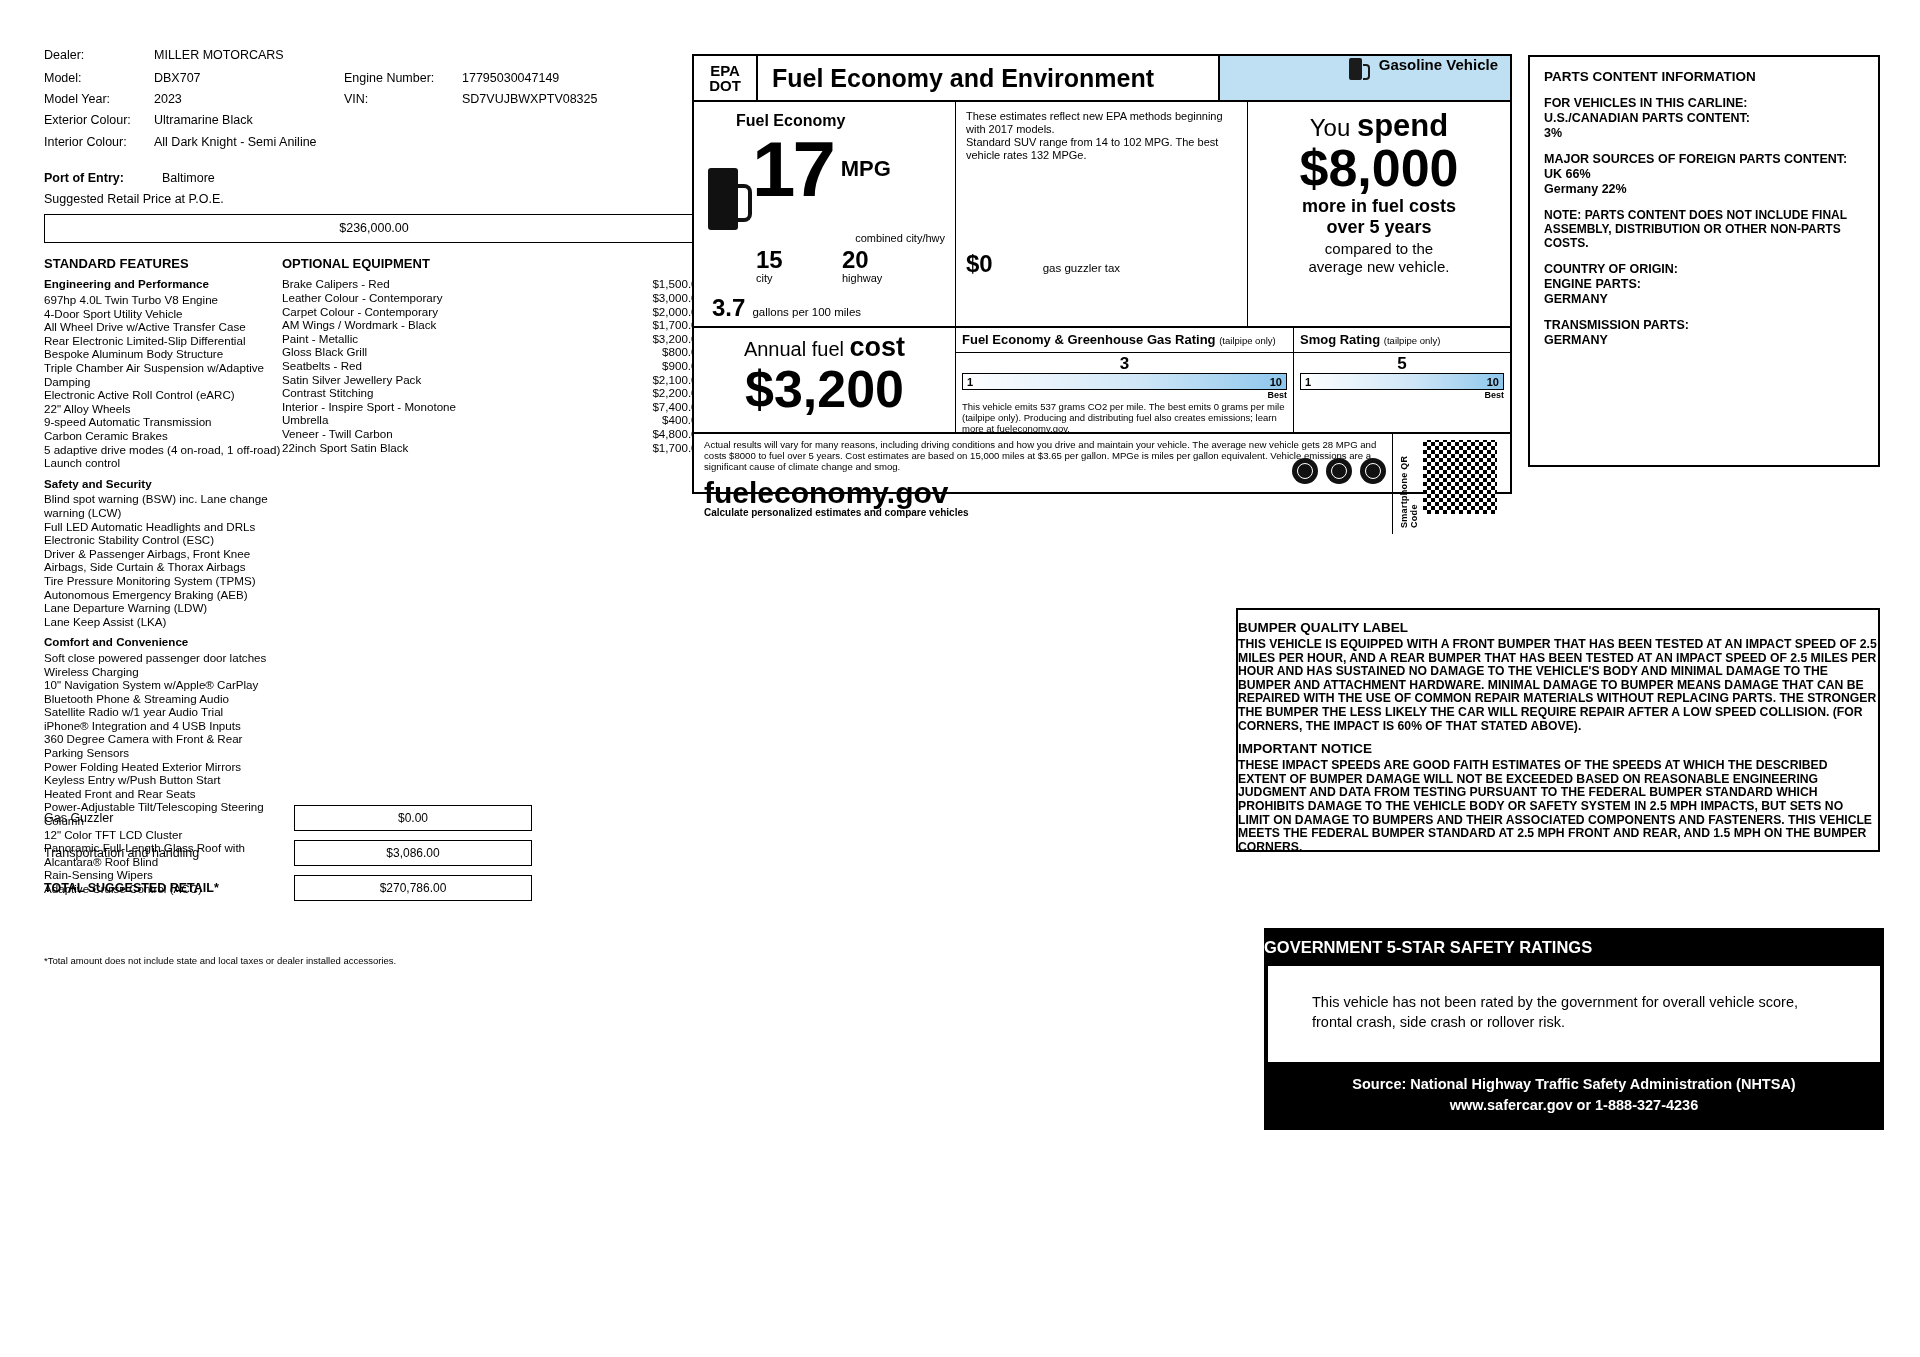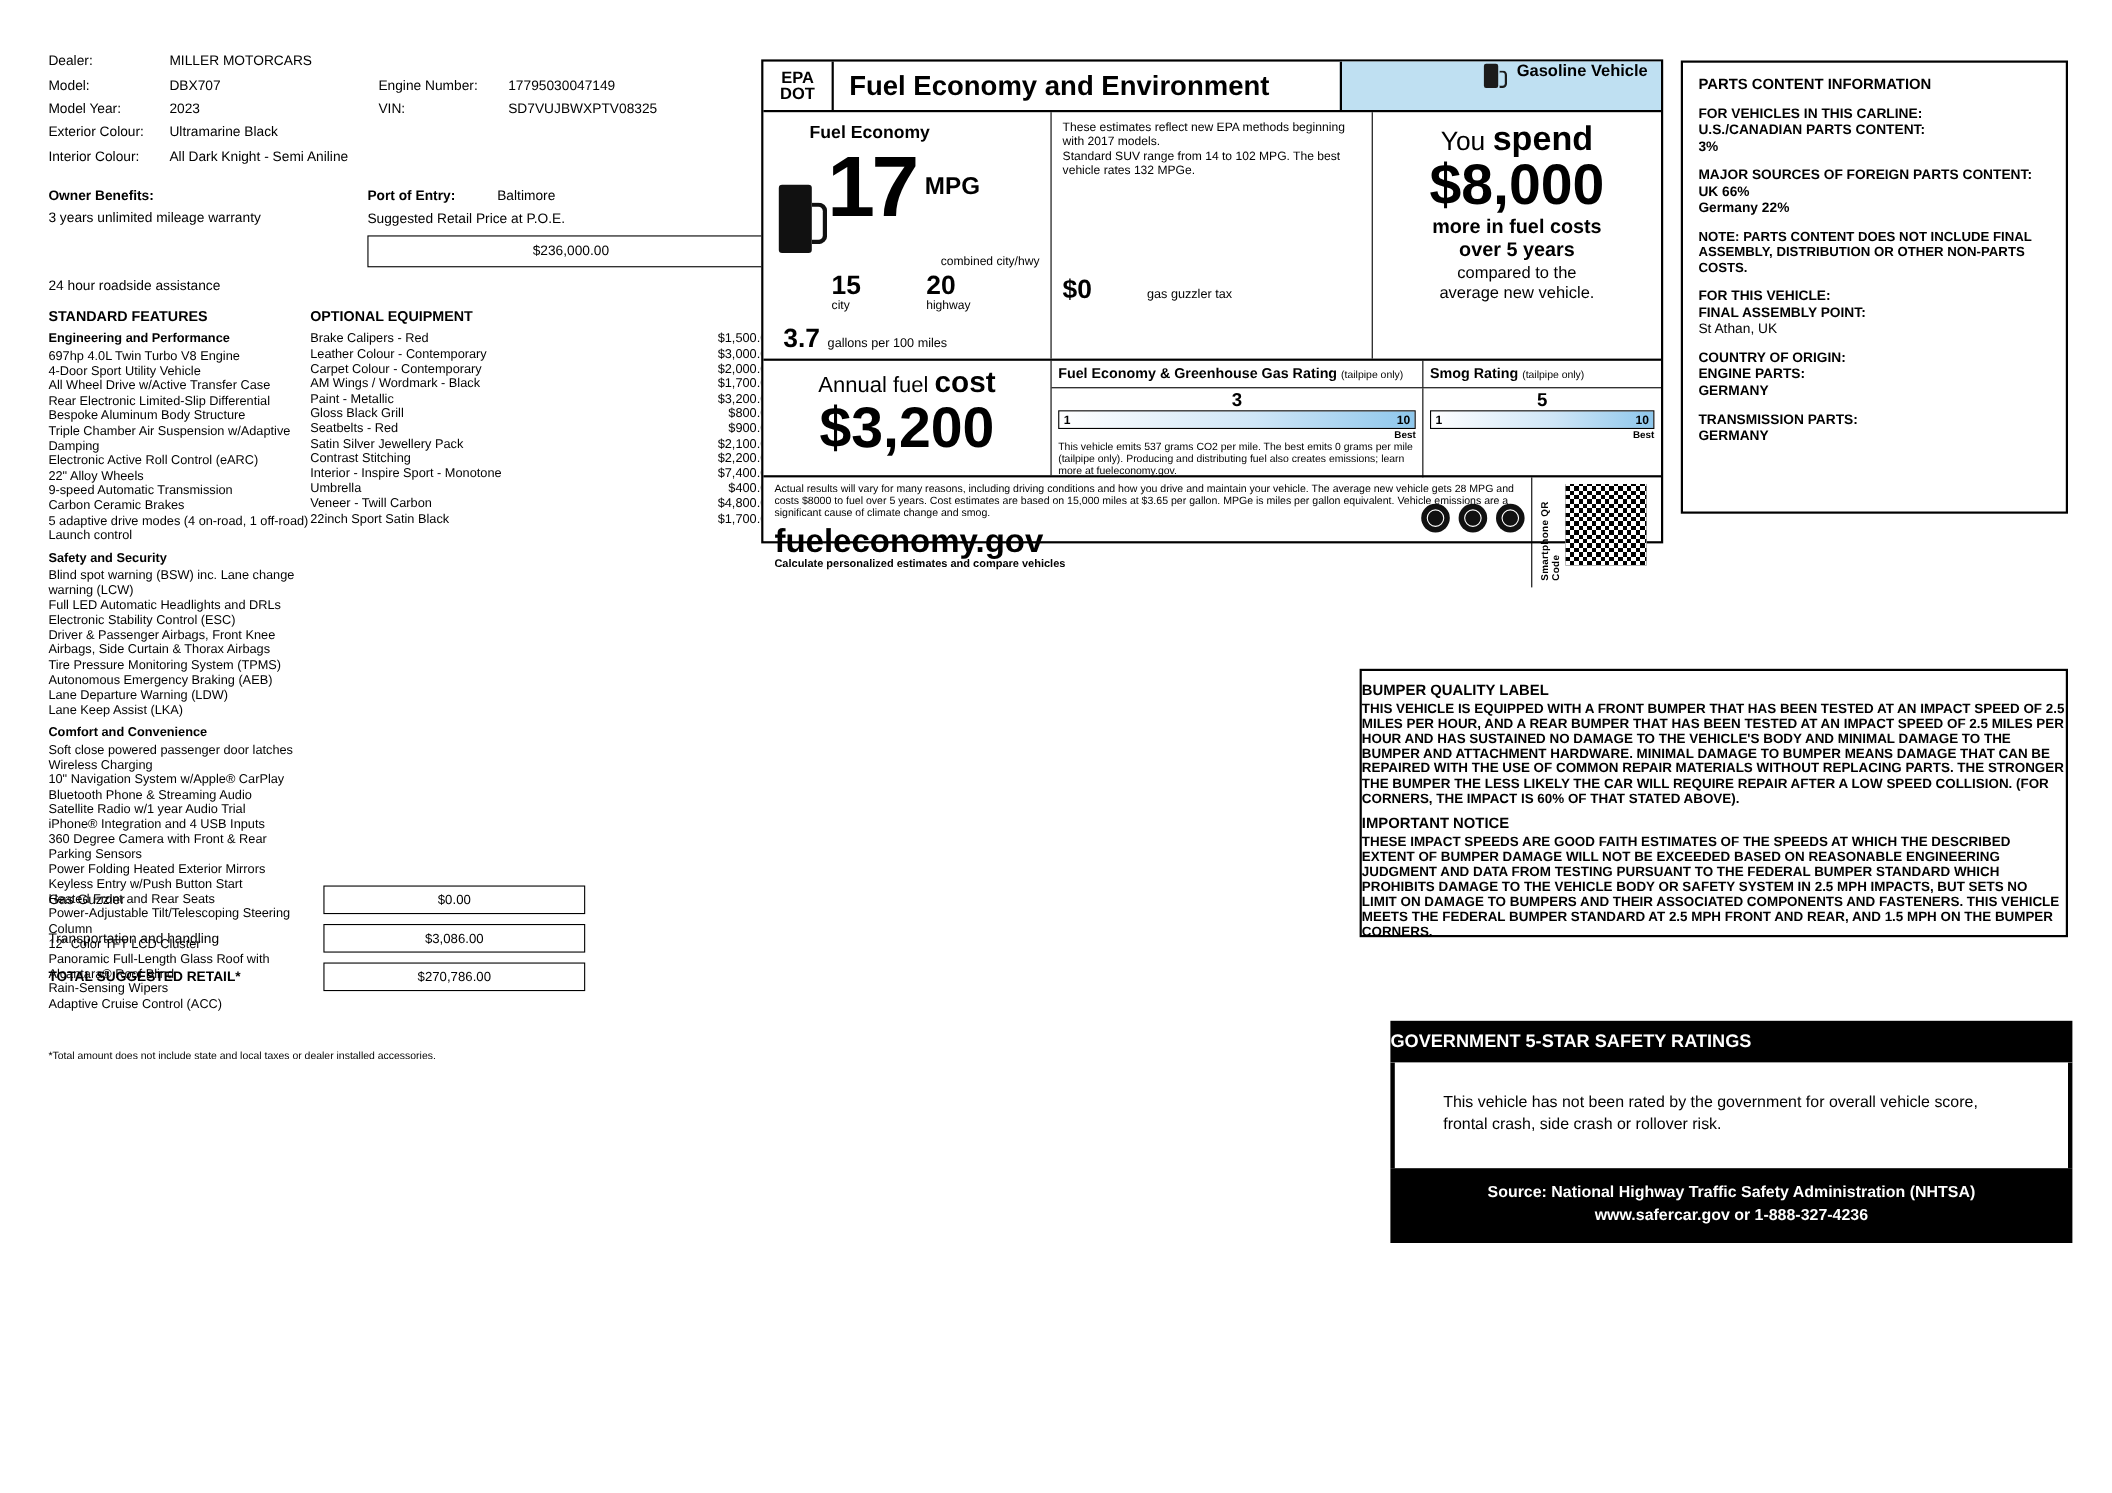--- a/index.html
+++ b/index.html
@@ -208,25 +208,20 @@
     <div class="kv">
       <div class="k">Exterior Colour:</div>
       <div class="v">Ultramarine Black</div>
     </div>
     <div class="kv">
       <div class="k">Interior Colour:</div>
       <div class="v">All Dark Knight - Semi Aniline</div>
     </div>
 
     <div class="owner-row">
-      <div class="owner-left">
-        <div class="bold">Owner Benefits:</div>
-        <div style="margin-top:6px;">3 years unlimited mileage warranty</div>
-        <div style="margin-top:48px;">24 hour roadside assistance</div>
-      </div>
       <div class="owner-right">
         <div style="display:flex;">
           <div class="bold" style="width:118px;">Port of Entry:</div>
           <div>Baltimore</div>
         </div>
         <div style="margin-top:7px;">Suggested Retail Price at P.O.E.</div>
         <div class="price-box">$236,000.00</div>
       </div>
     </div>
 
@@ -482,25 +477,20 @@
       <div class="b">U.S./CANADIAN PARTS CONTENT:</div>
       <div class="b">3%</div>
     </div>
     <div class="blk">
       <div class="b">MAJOR SOURCES OF FOREIGN PARTS CONTENT:</div>
       <div class="b">UK 66%</div>
       <div class="b">Germany 22%</div>
     </div>
     <div class="note">NOTE: PARTS CONTENT DOES NOT INCLUDE FINAL ASSEMBLY, DISTRIBUTION OR OTHER NON-PARTS COSTS.</div>
     <div class="blk">
-      <div class="b">FOR THIS VEHICLE:</div>
-      <div class="b">FINAL ASSEMBLY POINT:</div>
-      <div>St Athan, UK</div>
-    </div>
-    <div class="blk">
       <div class="b">COUNTRY OF ORIGIN:</div>
       <div class="b">ENGINE PARTS:</div>
       <div class="b">GERMANY</div>
     </div>
     <div class="blk">
       <div class="b">TRANSMISSION PARTS:</div>
       <div class="b">GERMANY</div>
     </div>
   </div>
 

